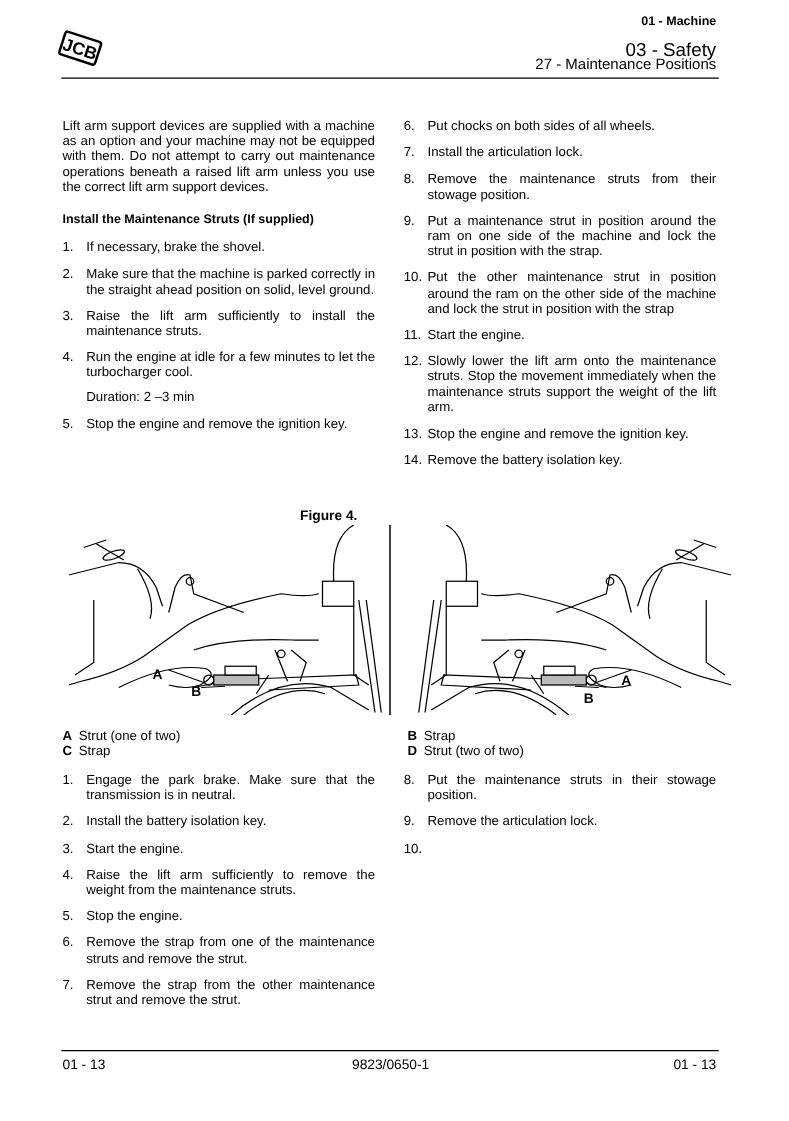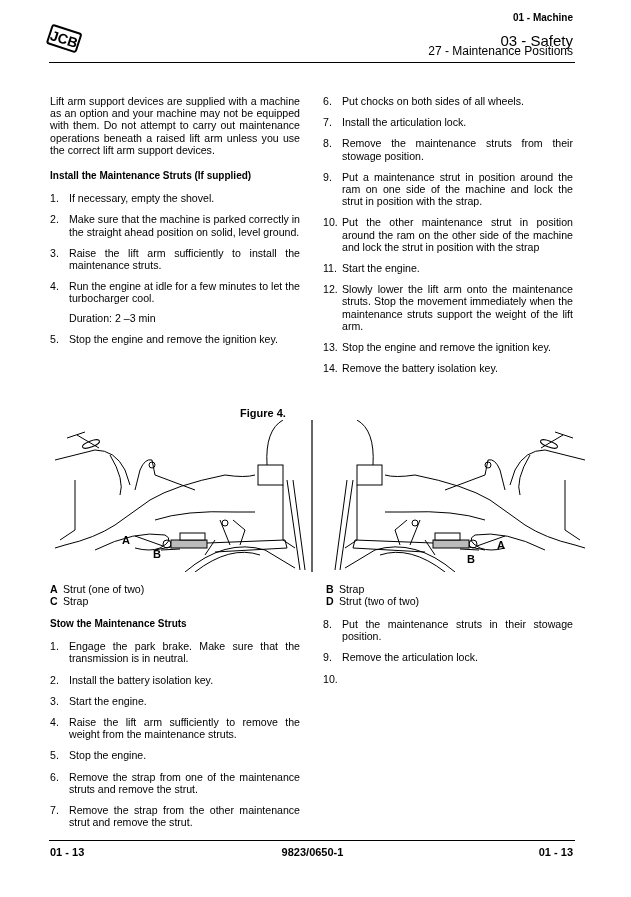--- a/index.html
+++ b/index.html
@@ -19,21 +19,21 @@
   p.para { margin: 0 0 12px 0; text-align: justify; }
   h3.sec { font-size: 10px; font-weight: bold; margin: 0 0 10px 0; }
   ol.steps { list-style: none; margin: 0; padding: 0; }
   ol.steps li { position: relative; padding-left: 19px; margin: 0 0 9px 0; text-align: justify; }
   ol.steps li .num { position: absolute; left: 0; top: 0; }
   ol.steps li .sub { display: block; margin-top: 7px; }
   .fig-title { left: 0; width: 526px; top: 407px; text-align: center; font-size: 11px; font-weight: bold; }
   .figure { left: 55px; top: 420px; width: 530px; height: 152px; }
   .legend { top: 583px; font-size: 10.6px; line-height: 12.2px; }
   .legend b { display: inline-block; width: 13px; }
-  .footer { top: 846px; font-size: 11px; font-weight: bold; }
+  .footer { top: 846px; font-size: 11px; font-weight: normal; }
   .callout { font-size: 11px; font-weight: bold; font-family: "Liberation Sans", sans-serif; }
 </style>
 </head>
 <body>
 
 <div class="abs logo">
   <svg width="40" height="34" viewBox="0 0 40 34">
     <g transform="rotate(18 20 17)">
       <rect x="5" y="7" width="30" height="19" rx="2" fill="#fff" stroke="#000" stroke-width="2"></rect>
       <text x="20" y="22" text-anchor="middle" font-family="Liberation Sans, sans-serif" font-weight="bold" font-size="14" fill="#000">JCB</text>
@@ -42,21 +42,21 @@
 </div>
 <div class="abs hdr hdr-1">01 - Machine</div>
 <div class="abs hdr hdr-2">03 - Safety</div>
 <div class="abs hdr hdr-3">27 - Maintenance Positions</div>
 <div class="abs rule-top"></div>
 
 <div class="abs col col-left" style="top:95px;">
   <p class="para">Lift arm support devices are supplied with a machine as an option and your machine may not be equipped with them. Do not attempt to carry out maintenance operations beneath a raised lift arm unless you use the correct lift arm support devices.</p>
   <h3 class="sec" style="margin-top:14px;">Install the Maintenance Struts (If supplied)</h3>
   <ol class="steps">
-    <li><span class="num">1.</span><span>If necessary, empty the shovel.</span></li>
+    <li><span class="num">1.</span><span>If necessary, brake the shovel.</span></li>
     <li><span class="num">2.</span><span>Make sure that the machine is parked correctly in the straight ahead position on solid, level ground.</span></li>
     <li><span class="num">3.</span><span>Raise the lift arm sufficiently to install the maintenance struts.</span></li>
     <li><span class="num">4.</span><span>Run the engine at idle for a few minutes to let the turbocharger cool.</span><span class="sub">Duration:  2 –3 min</span></li>
     <li><span class="num">5.</span><span>Stop the engine and remove the ignition key.</span></li>
   </ol>
 </div>
 
 <div class="abs col col-right" style="top:95px;">
   <ol class="steps">
     <li><span class="num">6.</span><span>Put chocks on both sides of all wheels.</span></li>
@@ -151,21 +151,20 @@
 <div class="abs legend" style="left:50px;">
   <div><b>A</b><span>Strut (one of two)</span></div>
   <div><b>C</b><span>Strap</span></div>
 </div>
 <div class="abs legend" style="left:326px;">
   <div><b>B</b><span>Strap</span></div>
   <div><b>D</b><span>Strut (two of two)</span></div>
 </div>
 
 <div class="abs col col-left" style="top:618px;">
-  <h3 class="sec">Stow the Maintenance Struts</h3>
   <ol class="steps">
     <li><span class="num">1.</span><span>Engage the park brake. Make sure that the transmission is in neutral.</span></li>
     <li><span class="num">2.</span><span>Install the battery isolation key.</span></li>
     <li><span class="num">3.</span><span>Start the engine.</span></li>
     <li><span class="num">4.</span><span>Raise the lift arm sufficiently to remove the weight from the maintenance struts.</span></li>
     <li><span class="num">5.</span><span>Stop the engine.</span></li>
     <li><span class="num">6.</span><span>Remove the strap from one of the maintenance struts and remove the strut.</span></li>
     <li><span class="num">7.</span><span>Remove the strap from the other maintenance strut and remove the strut.</span></li>
   </ol>
 </div>

